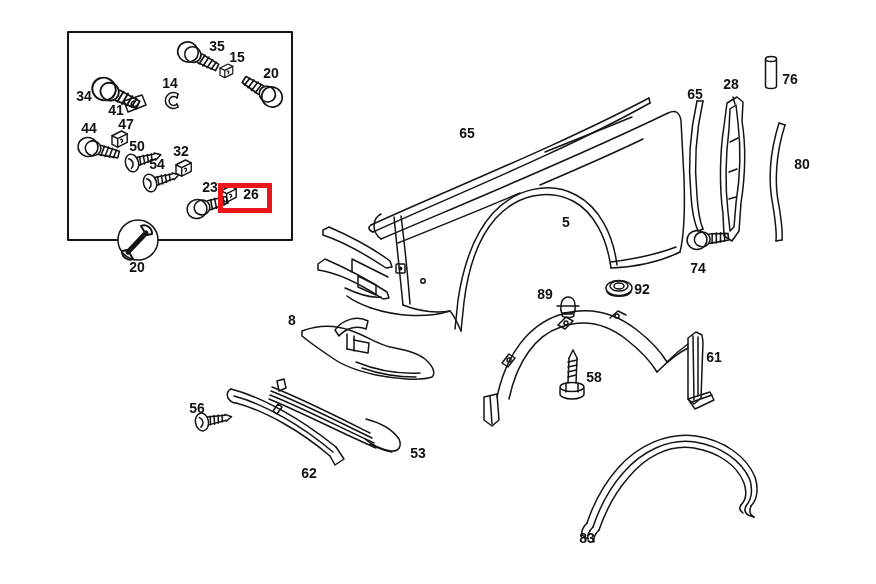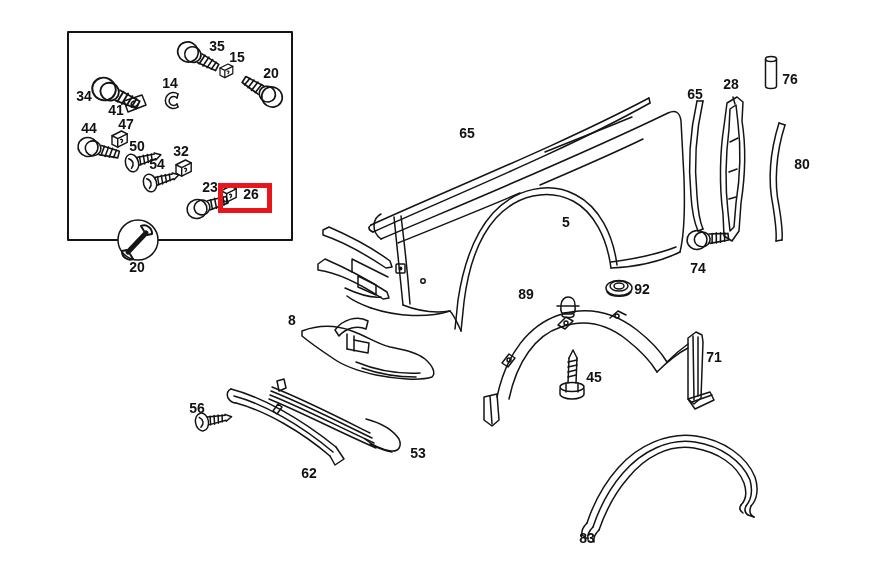--- a/index.html
+++ b/index.html
@@ -240,23 +240,23 @@
 <div class="lbl" style="left:210px;top:187px">23</div>
 <div class="lbl" style="left:251px;top:194px">26</div>
 <div class="lbl" style="left:137px;top:267px">20</div>
 <div class="lbl" style="left:467px;top:133px">65</div>
 <div class="lbl" style="left:566px;top:222px">5</div>
 <div class="lbl" style="left:695px;top:94px">65</div>
 <div class="lbl" style="left:731px;top:84px">28</div>
 <div class="lbl" style="left:790px;top:79px">76</div>
 <div class="lbl" style="left:802px;top:164px">80</div>
 <div class="lbl" style="left:698px;top:268px">74</div>
-<div class="lbl" style="left:526px;top:294px">89</div>
+<div class="lbl" style="left:545px;top:294px">89</div>
 <div class="lbl" style="left:642px;top:289px">92</div>
-<div class="lbl" style="left:594px;top:377px">45</div>
-<div class="lbl" style="left:714px;top:357px">71</div>
+<div class="lbl" style="left:594px;top:377px">58</div>
+<div class="lbl" style="left:714px;top:357px">61</div>
 <div class="lbl" style="left:292px;top:320px">8</div>
 <div class="lbl" style="left:197px;top:408px">56</div>
 <div class="lbl" style="left:309px;top:473px">62</div>
 <div class="lbl" style="left:418px;top:453px">53</div>
 <div class="lbl" style="left:587px;top:538px">83</div>
 
 </div>
 
 </body></html>

